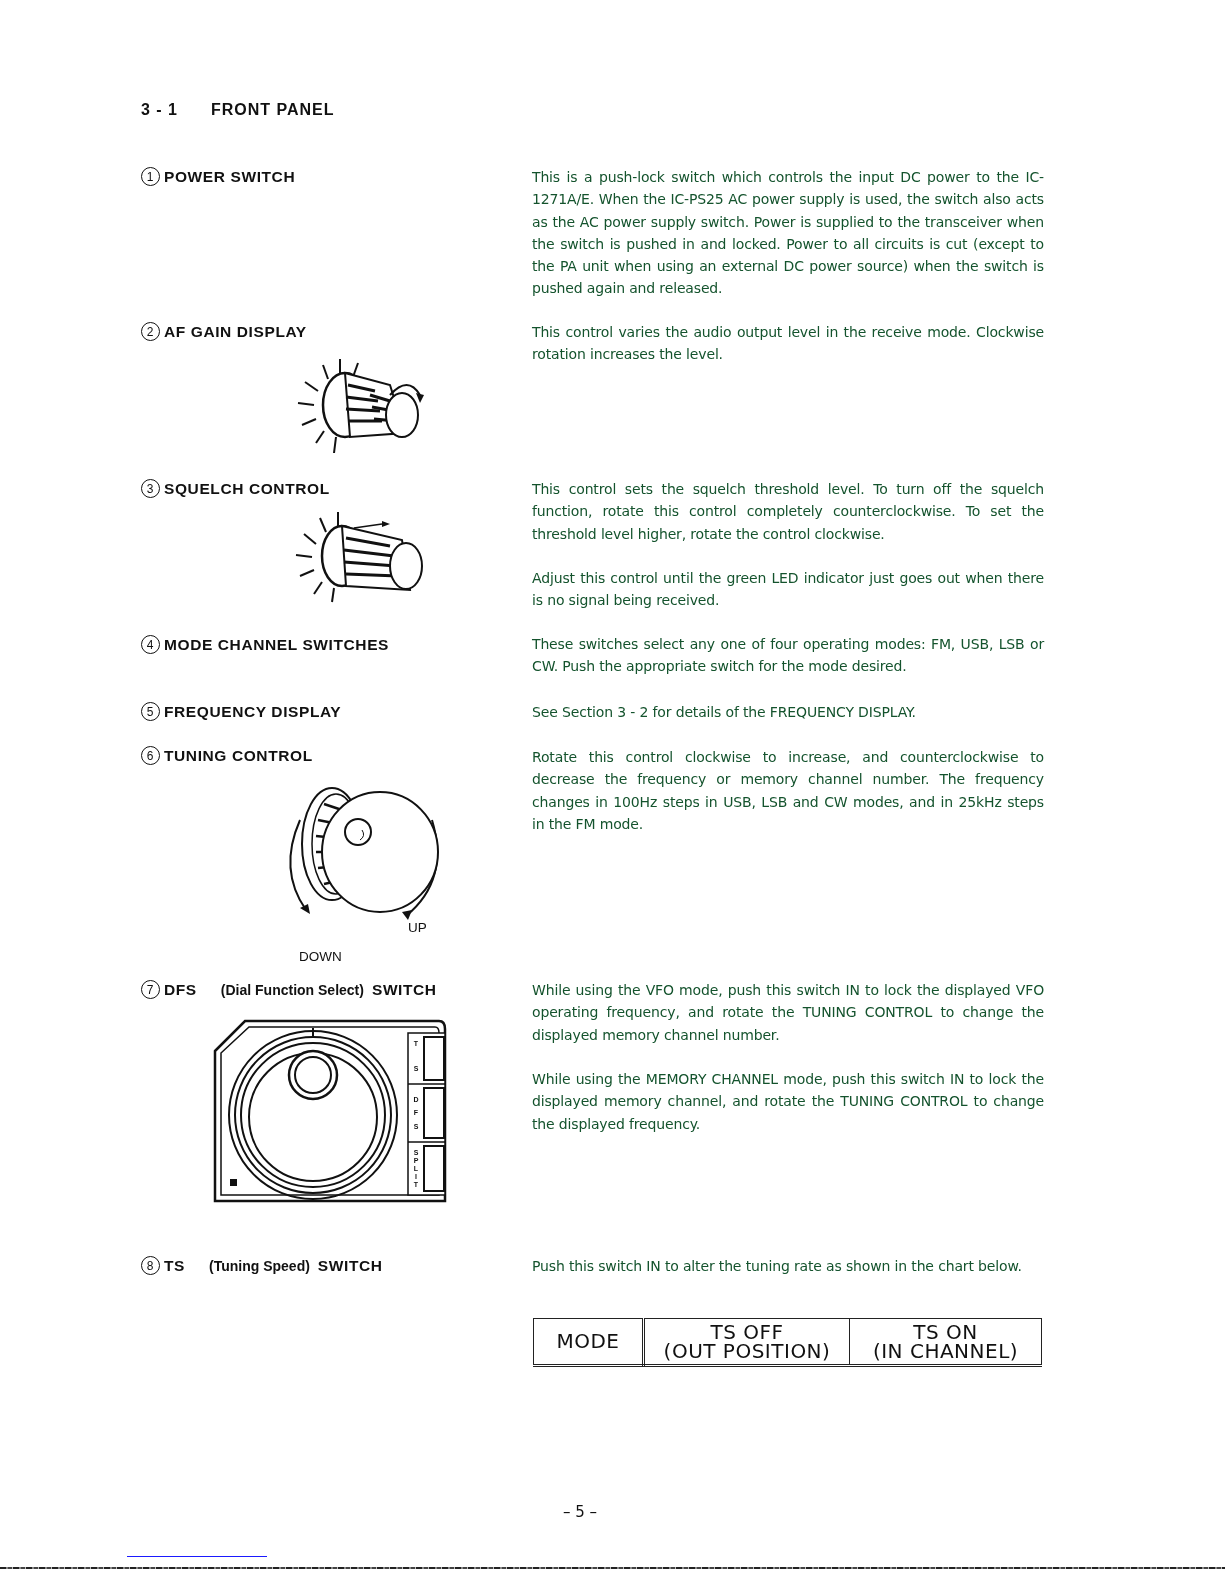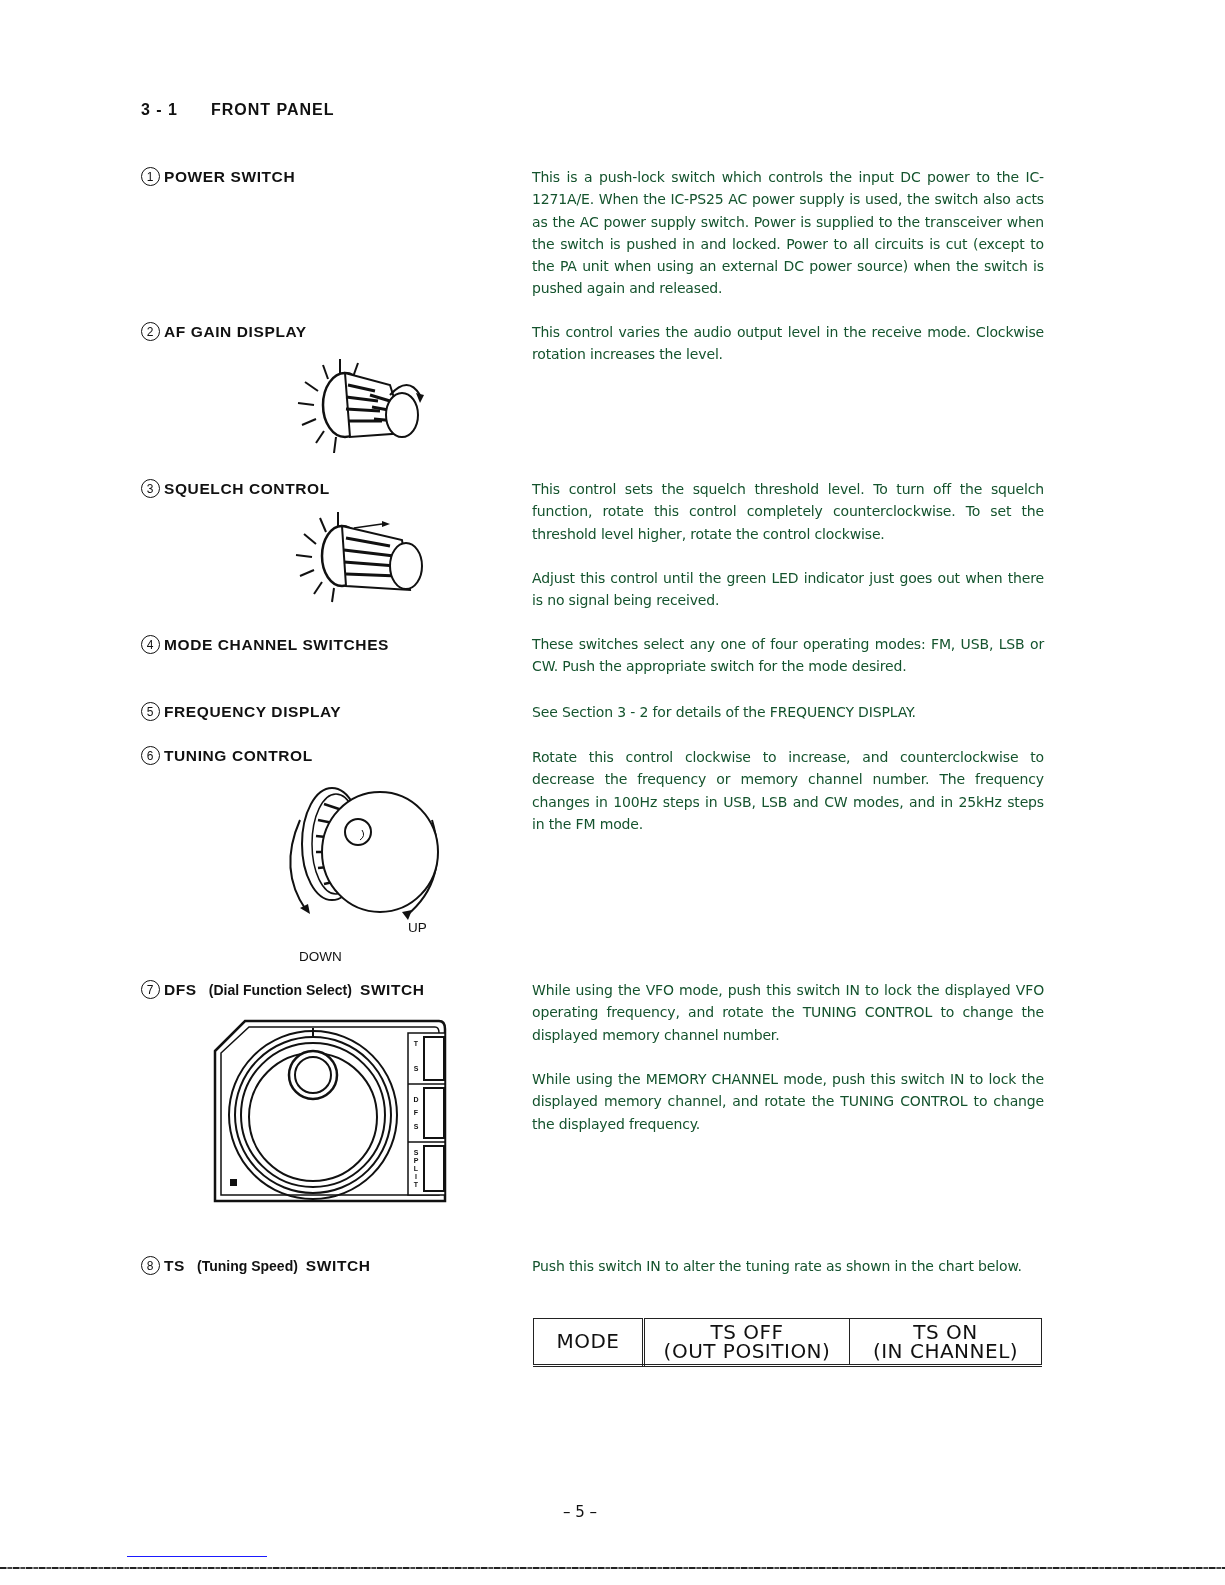--- a/index.html
+++ b/index.html
@@ -1,21 +1,21 @@
 <!DOCTYPE html>
 <html><head>
 <meta charset="utf-8">
 <style>
   html, body { margin: 0; padding: 0; background: #ffffff; }
   body { width: 1225px; height: 1585px; position: relative; overflow: hidden; color: #111; }
   .abs { position: absolute; }
   .section-title { font-family: "Liberation Sans", sans-serif; font-weight: bold; font-size: 16px; letter-spacing: 1px; }
   .heading { font-family: "Liberation Sans", sans-serif; font-weight: bold; font-size: 15.5px; letter-spacing: 0.6px; white-space: nowrap; display: flex; align-items: center; }
   .heading .num { display: inline-flex; width: 19px; height: 19px; border: 1.4px solid #111; border-radius: 50%; align-items: center; justify-content: center; font-size: 12px; font-weight: normal; margin-right: 4px; box-sizing: border-box; }
-  .heading .sub { font-size: 14px; letter-spacing: 0; margin: 0 8px 0 12px; }
+  .heading .sub { font-size: 14px; letter-spacing: 0; margin: 0 8px 0 24px; }
   .para { font-family: "DejaVu Sans", sans-serif; font-size: 14px; line-height: 22.3px; text-align: justify; width: 512px; color: #14532d; letter-spacing: -0.15px; }
   .ts-table { position: absolute; left: 533px; top: 1318px; width: 509px; border-collapse: collapse; font-family: "DejaVu Sans", sans-serif; font-size: 20px; letter-spacing: 0.5px; }
   .ts-table td, .ts-table th { border: 1px solid #222; text-align: center; font-weight: normal; padding: 0; vertical-align: middle; }
   .ts-table th { height: 45px; line-height: 19px; }
   .ts-table thead tr th { border-bottom: 3px double #222; }
   .ts-table .c1 { width: 108px; border-right: 3px double #222; }
   .ts-table .c2 { width: 204px; }
   .ts-table tr.r1 td { height: 30px; }
   .ts-table tr.r2 td { height: 63px; line-height: 19px; }
   .page-num { font-family: "DejaVu Sans", sans-serif; font-size: 15px; }

